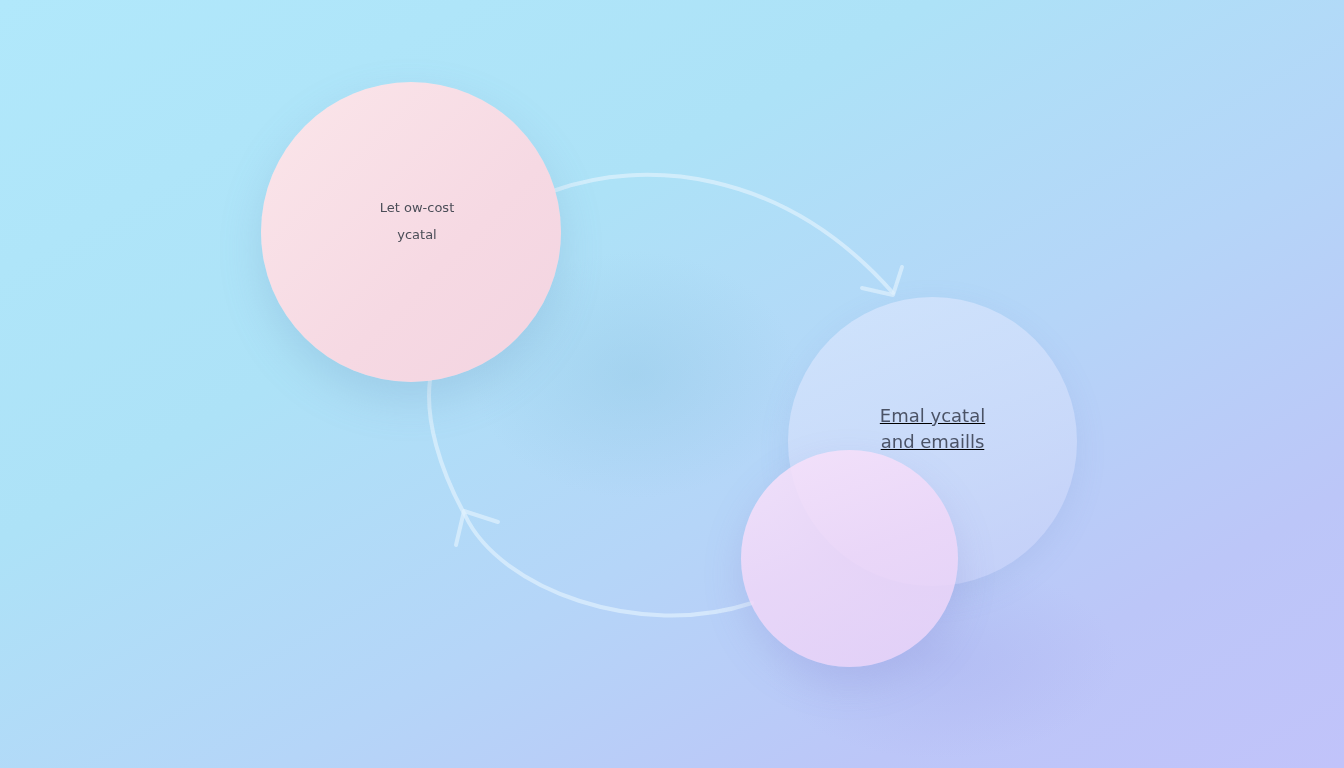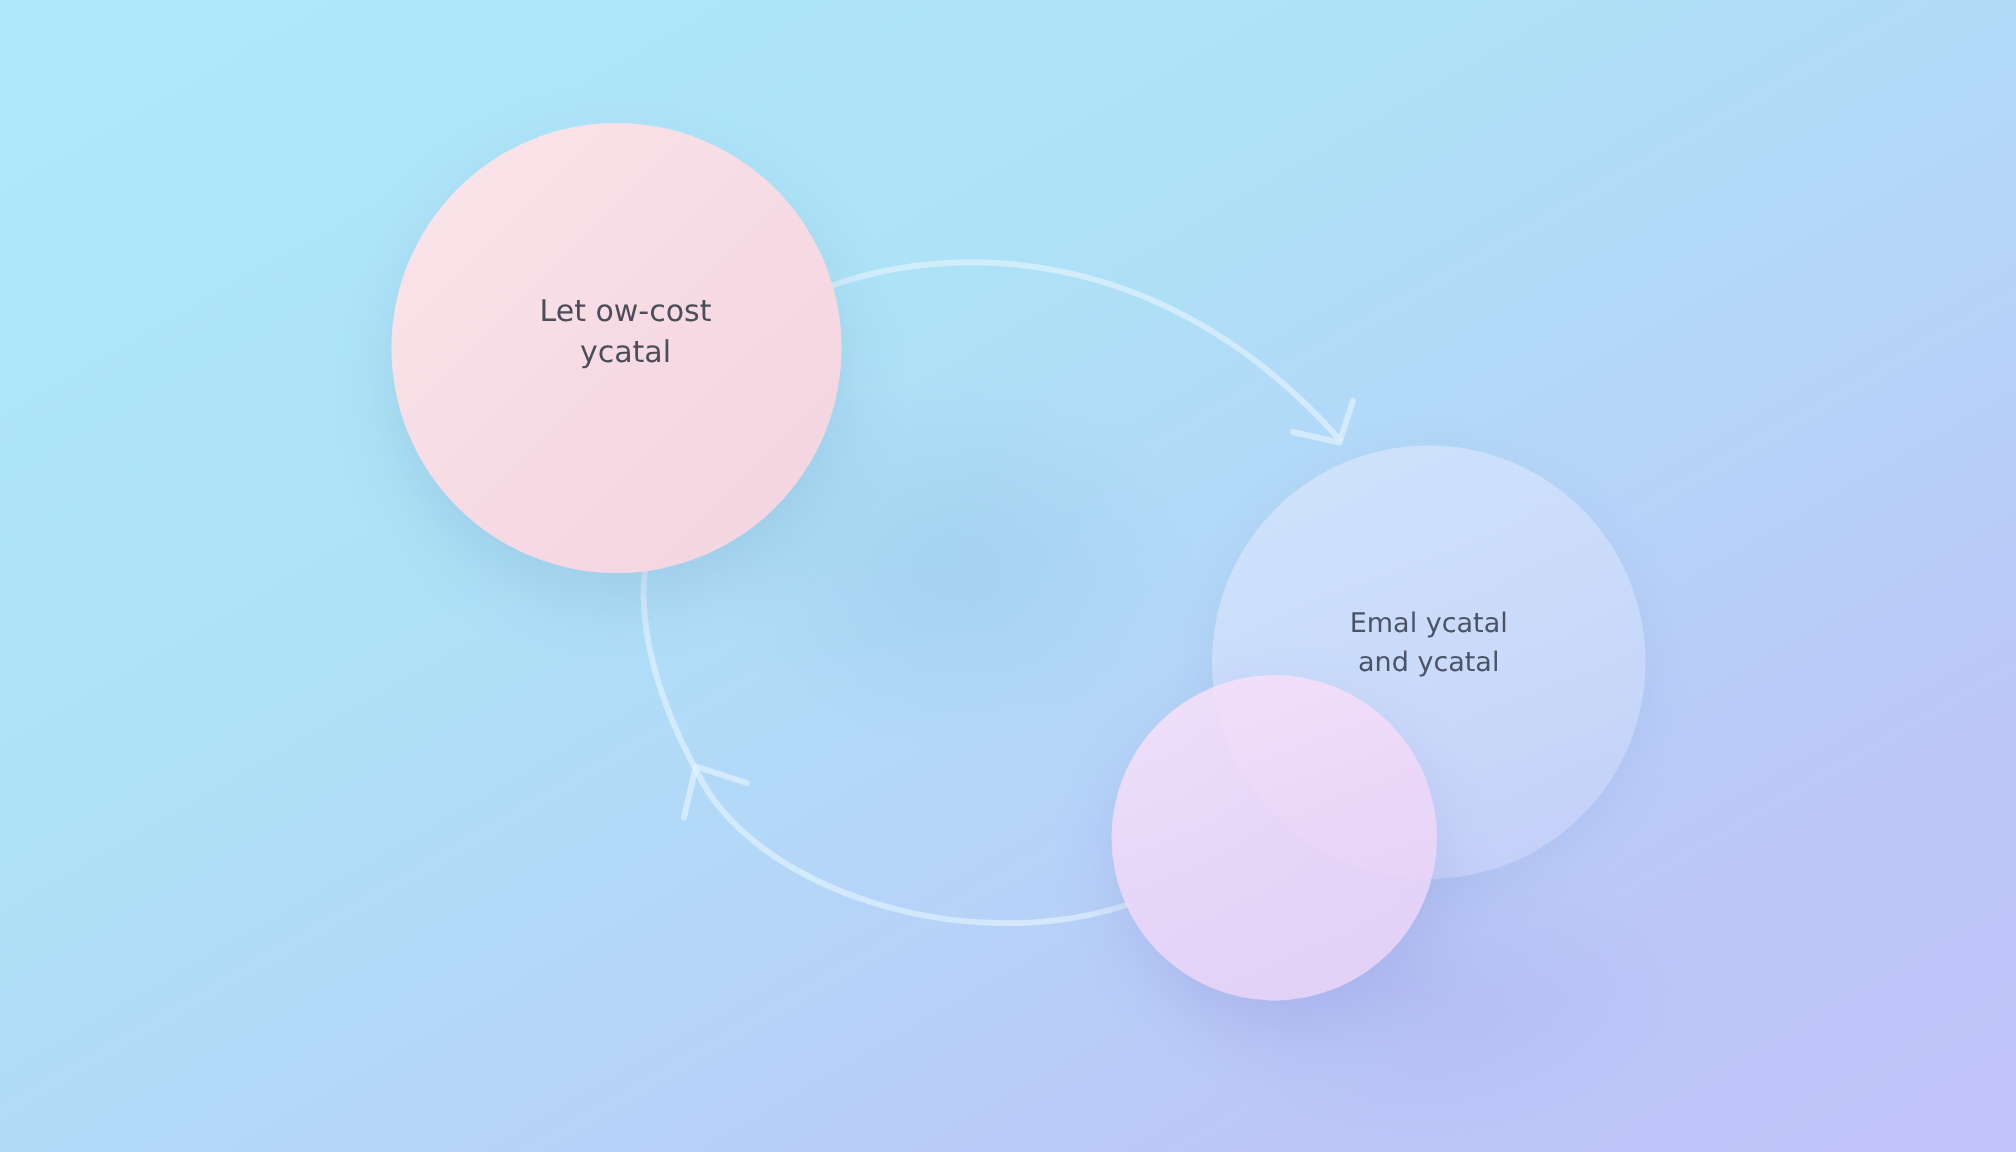--- a/index.html
+++ b/index.html
@@ -40,36 +40,37 @@
       align-items: center;
       justify-content: center;
       text-align: center;
     }
     .node-left {
       left: 261px; top: 82px; width: 300px; height: 300px;
       background: linear-gradient(135deg, #fbe6ea 0%, #f6d9e3 60%, #f3d4e1 100%);
       box-shadow: 0 18px 40px rgba(110, 150, 190, 0.25);
     }
     .node-right {
-      left: 808px; top: 297px; width: 289px; height: 289px;
+      left: 788px; top: 297px; width: 289px; height: 289px;
       background: linear-gradient(160deg, rgba(215,230,253,0.78) 0%, rgba(208,220,250,0.7) 60%, rgba(200,208,248,0.65) 100%);
       box-shadow: 0 10px 30px rgba(120, 140, 200, 0.15);
+      text-decoration: underline;
     }
     .node-small {
       left: 741px; top: 450px; width: 217px; height: 217px;
       background: linear-gradient(160deg, rgba(248,226,250,0.88) 0%, rgba(240,215,248,0.85) 50%, rgba(231,210,248,0.88) 100%);
       box-shadow: 0 16px 36px rgba(140, 140, 210, 0.25);
     }
     .label {
       color: #4a4d5a;
       line-height: 27px;
       white-space: nowrap;
     }
     .label-left {
-      font-size: 20px;
+      font-size: 13px;
       font-weight: 500;
       color: #4b4e58;
       margin-top: -22px;
       margin-left: 12px;
     }
     .label-right {
       font-size: 18px;
       color: #4b5366;
       line-height: 26px;
       margin-top: -26px;
@@ -92,21 +93,21 @@
 
     <path d="M 752 603 C 640 640, 500 590, 465 515 C 440 470, 425 420, 430 380"></path>
 
     <path d="M 456 545 L 464 511 L 498 522"></path>
   </g>
 </svg>
 
 <div class="node node-right">
   <div class="label label-right">
     <span class="label-line">Emal ycatal</span>
-    <span class="label-line">and ycatal</span>
+    <span class="label-line">and emaills</span>
   </div>
 </div>
 
 <div class="node node-small"></div>
 
 <div class="node node-left">
   <div class="label label-left">
     <span class="label-line">Let ow-cost</span>
     <span class="label-line">ycatal</span>
   </div>

